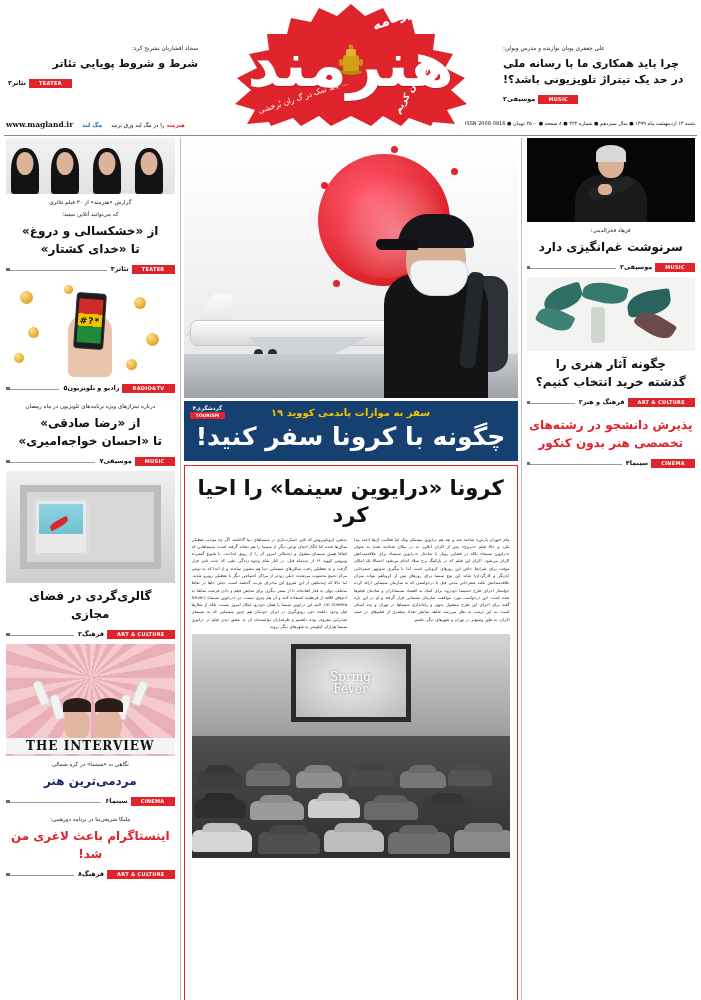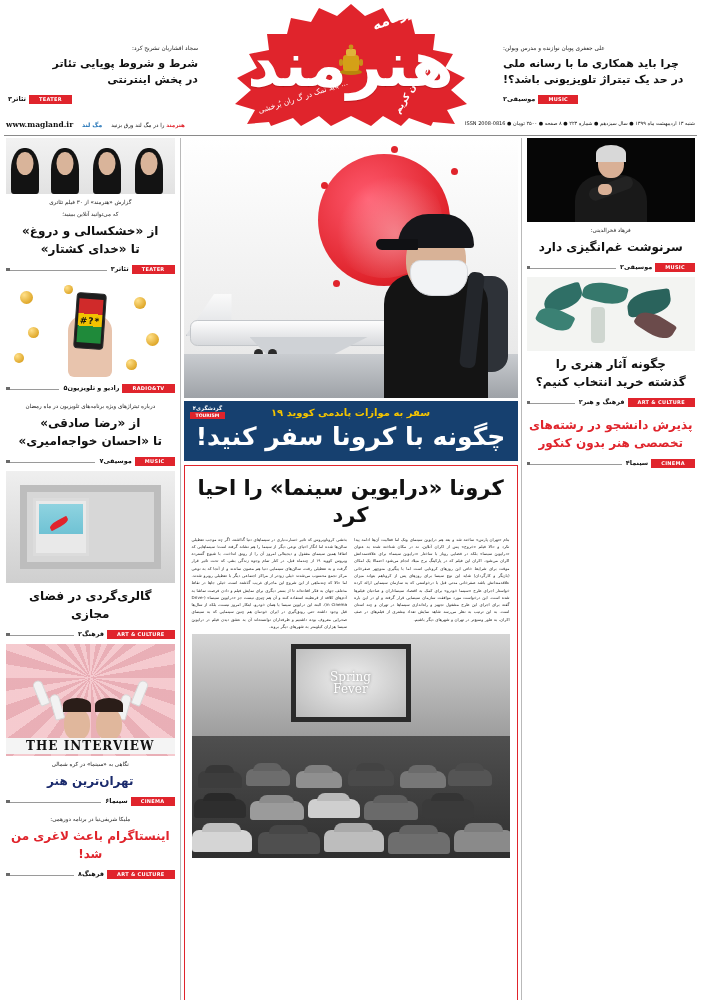--- a/index.html
+++ b/index.html
@@ -482,21 +482,20 @@
       <div class="mh-head">در حد یک تیتراژ تلویزیونی باشد؟!</div>
       <div class="mh-secrow">
         <span class="sec-fa">موسیقی۲</span>
         <span class="sec-en">MUSIC</span>
       </div>
     </div>
 
     <div class="mh-side left">
       <div class="mh-kicker">سجاد افشاریان تشریح کرد:</div>
       <div class="mh-head">شرط و شروط پویایی تئاتر</div>
-      <div class="mh-head">در پخش اینترنتی</div>
       <div class="mh-secrow">
         <span class="sec-fa">تئاتر۳</span>
         <span class="sec-en">TEATER</span>
       </div>
     </div>
   </div>
 
   <div class="infobar">
     <div class="infobar-line"></div>
     <div class="ib-meta">شنبه ۱۳ اردیبهشت ماه ۱۳۹۹ ● سال سیزدهم ● شماره ۲۲۳ ● ۸ صفحه ● ۲۵۰۰ تومان ● ISSN 2008-0816</div>
@@ -769,21 +768,21 @@
           <div class="rocket" style="right:30px;top:36px;transform:rotate(22deg);"></div>
           <div class="rocket" style="right:46px;top:50px;transform:rotate(16deg);"></div>
           <div class="face" style="left:58px;"></div>
           <div class="hairm" style="left:57px;bottom:44px;"></div>
           <div class="face" style="left:90px;"></div>
           <div class="hairm" style="left:89px;bottom:44px;"></div>
           <div class="title">THE INTERVIEW</div>
         </div>
         <div class="teaser-txt">
           <div class="t-kicker">نگاهی به «سینما» در کره شمالی</div>
-          <div class="t-head blue">تهران‌ترین هنر</div>
+          <div class="t-head blue">مردمی‌ترین هنر</div>
         </div>
         <div class="secbar">
           <div class="rule"></div>
             <div class="endcap"></div>
           <div class="tags">
             <span class="sec-fa">سینما۶</span>
             <span class="sec-en">CINEMA</span>
           </div>
         </div>
       </div>

